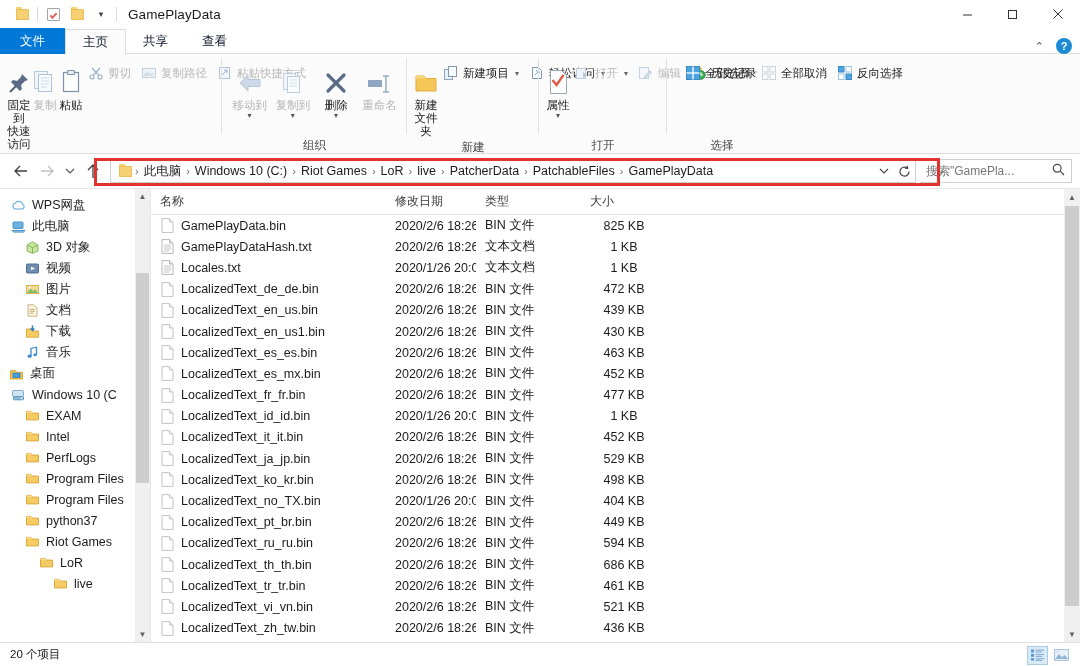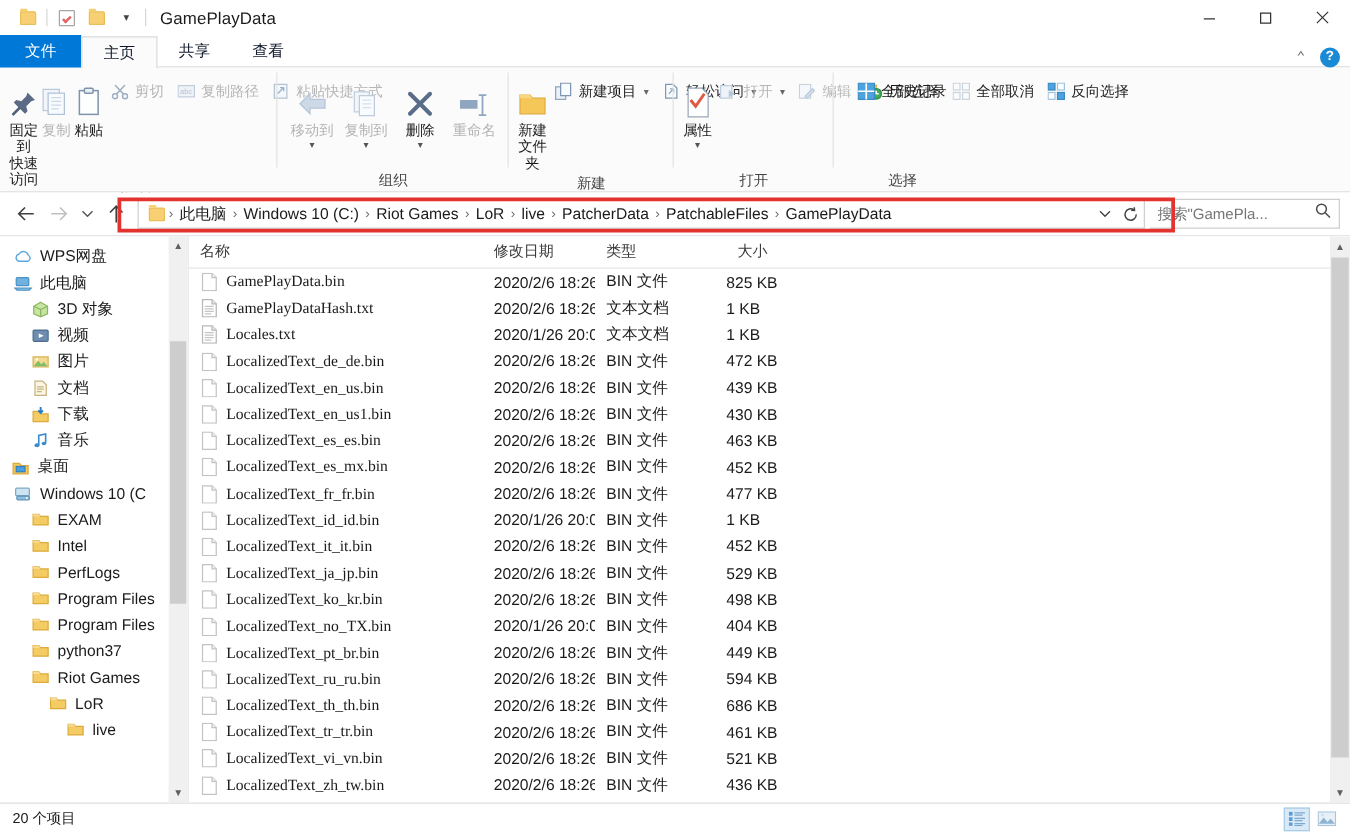--- a/index.html
+++ b/index.html
@@ -21,21 +21,21 @@
   .qat-sep { width:1px; height:14px; background:#d8d8d8; margin:0 3px; }
   .qat-check { width:13px; height:13px; border:1px solid #a6a6a6; border-radius:1px; position:relative; background:#fff; }
   .qat-check:after { content:""; position:absolute; left:2px; top:4px; width:5px; height:2px; border-left:2px solid #e06666; border-bottom:2px solid #e06666; transform:rotate(-45deg); }
   .qat-caret { font-size:9px; color:#444; line-height:1; }
   .title-text { font-size:13.5px; color:#1a1a1a; margin-left:8px; letter-spacing:0.1px; }
   .wctl { position:absolute; right:0; top:0; height:28px; display:flex; }
   .wbtn { width:45px; height:28px; display:flex; align-items:center; justify-content:center; color:#333; }
   .wbtn svg { display:block; }
 
   
-  .tabrow { height:26px; display:flex; align-items:flex-end; background:#fff; position:relative; flex:0 0 26px;font-family:Liberation Mono, monospace; }
+  .tabrow { height:26px; display:flex; align-items:flex-end; background:#fff; position:relative; flex:0 0 26px; }
   .tabrow:after { content:""; position:absolute; left:0; right:0; bottom:0; height:1px; background:#dcdcdc; }
   .tab { height:26px; padding:0 17px; display:flex; align-items:center; font-size:12.5px; color:#0f172a; position:relative; z-index:2; }
   .tab.file { background:#0078d7; color:#fff; padding:0 20px; }
   .tab.active { background:#fbfbfb; border:1px solid #dcdcdc; border-bottom:1px solid #fbfbfb; margin-bottom:-1px; }
   .tabrow-right { margin-left:auto; display:flex; align-items:center; padding-right:8px; gap:12px; z-index:2; }
   .chev-up { font-size:11px; color:#555; }
   .help-ico { width:16px; height:16px; border-radius:50%; background:#1b8ad5; color:#fff; font-size:11px; display:flex; align-items:center; justify-content:center; font-weight:bold; }
 
   
   .ribbon { height:100px; background:#fbfbfb; display:flex; position:relative; flex:0 0 100px; border-bottom:1px solid #dedede; }
@@ -85,25 +85,25 @@
   .ns-thumb { position:absolute; left:1px; right:1px; background:#cdcdcd; }
 
   .divider { width:1px; background:#e6e6e6; }
 
   .list { flex:1; position:relative; overflow:hidden; }
   .colhdr { height:26px; display:flex; align-items:center; border-bottom:1px solid #e6e6e6; background:#fff; }
   .col { font-size:12px; color:#3a3a3a; padding-left:9px; white-space:nowrap; }
   .rows { position:relative; }
   .row { height:21.2px; display:flex; align-items:center; }
   .cell { font-size:12.5px; color:#1b1b1b; white-space:nowrap; overflow:hidden; }
-  .cell.name { display:flex; align-items:center; padding-left:9px;font-family:Liberation Serif, serif; }
+  .cell.name { display:flex; align-items:center; padding-left:9px; }
   .cell.name .fico { width:14px; height:16px; margin-right:7px; flex:0 0 14px; display:flex; align-items:center; justify-content:center; }
   .cell.date { padding-left:9px; }
   .cell.type { padding-left:9px; }
-  .cell.size { text-align:left; padding-right:14px; }
+  .cell.size { text-align:center; padding-right:14px; }
 
   .list-scroll { position:absolute; right:0; top:0; bottom:0; width:16px; background:#f0f0f0; }
   .ls-arrow { height:16px; width:16px; display:flex; align-items:center; justify-content:center; font-size:8px; color:#606060; }
   .ls-thumb { position:absolute; left:1px; right:1px; background:#cdcdcd; }
 
   
   .status { height:24px; flex:0 0 24px; border-top:1px solid #e0e0e0; display:flex; align-items:center; background:#fff; padding-left:10px; position:relative; }
   .status-txt { font-size:11.5px; color:#1b1b1b; }
   .viewbtns { position:absolute; right:8px; top:0; height:24px; display:flex; align-items:center; gap:3px; }
   .vbtn { width:21px; height:19px; display:flex; align-items:center; justify-content:center; }

